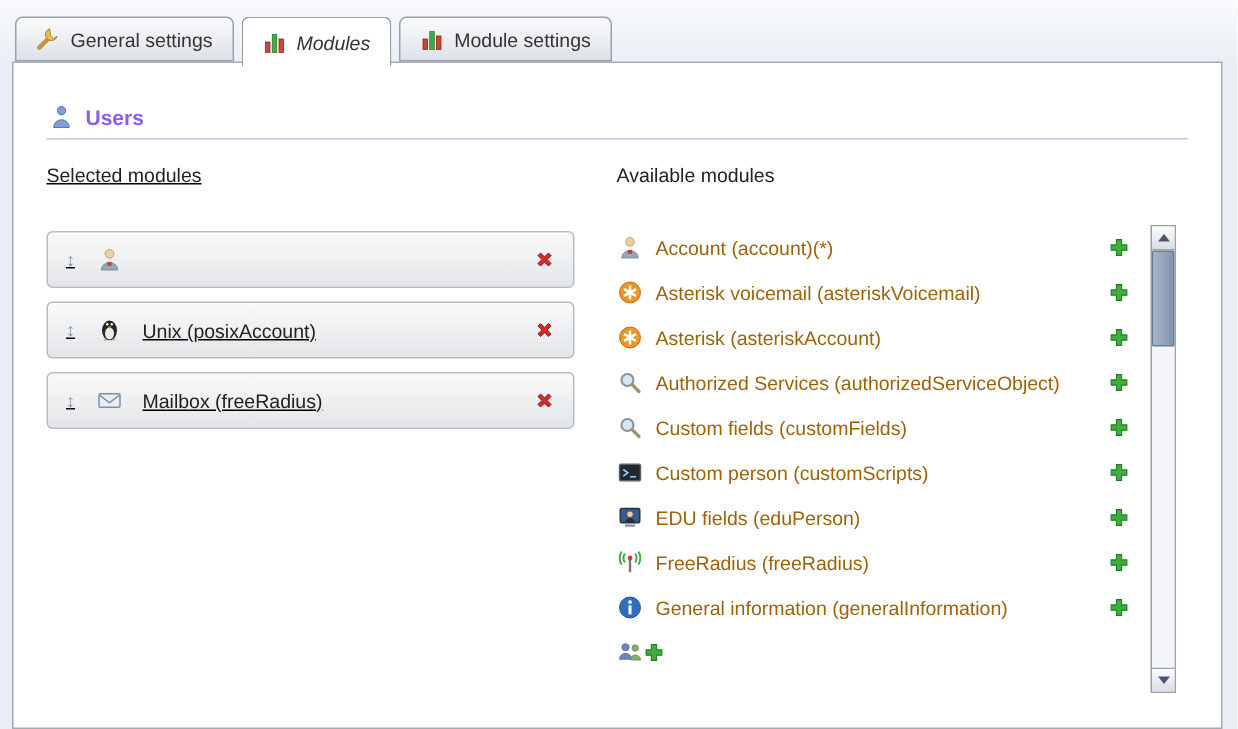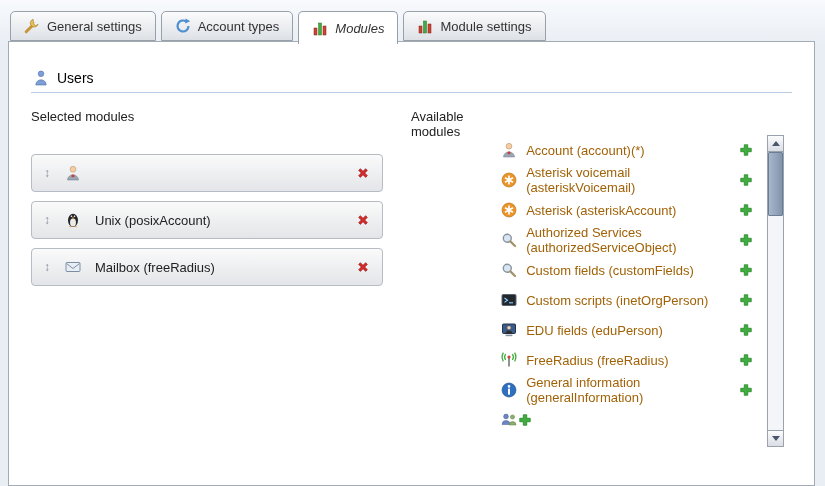--- a/index.html
+++ b/index.html
@@ -15,37 +15,37 @@
          border:1px solid #98a0aa; border-radius:5px 5px 0 0;
          background:linear-gradient(#fbfbfc,#dde1e6); font-size:13px; color:#333; cursor:pointer; }
   .tab.active { background:#fff; height:33px; border-bottom:none; z-index:4;font-style:italic; }
   .tab-ic { display:flex; }
 
   
   .panel { position:absolute; top:41px; left:8px; width:807px; height:445px;
            background:#fff; border:1px solid #a2aab4; }
 
   .section-head { display:flex; align-items:center; gap:8px; margin:28px 0 0 24px; }
-  .section-title { font-size:14px; font-weight:normal; color:#000000; }
+  .section-title { font-size:14px; font-weight:bold; color:#8b5cf6; }
   .rule { margin:6px 22px 0 22px; border:0; border-top:1px solid #b9cbe2; }
 
   .cols { display:flex; margin:16px 0 0 22px; }
   .col-head { font-size:13px; color:#222; }
 
-  .col-left { width:352px; flex:none; }
+  .col-left { width:352px; flex:none;text-decoration:underline; }
   .sel-list { margin-top:30px; }
   .sel-item { display:flex; align-items:center; height:38px; margin-bottom:9px;
               border:1px solid #b5bcc4; border-radius:4px;
               background:linear-gradient(#fafafa,#e3e5e8); padding:0 12px 0 8px; cursor:move; }
   .drag { width:14px; color:#8a94a0; font-size:12px; text-align:center; user-select:none; }
   .sel-item .mod-ic { margin-left:10px; }
   .sel-label { margin-left:13px; font-size:13px; color:#222; }
   .del-btn { margin-left:auto; display:flex; cursor:pointer; }
 
-  .col-right { flex:1; margin-left:28px; display:flex; flex-direction:row; }
+  .col-right { flex:1; margin-left:28px; display:flex; flex-direction:column; }
   .avail-wrap { display:flex; margin-top:26px; }
   .avail-list { flex:1; }
   .avail-row { display:flex; align-items:center; height:30px; }
   .mod-ic { width:18px; display:flex; justify-content:center; }
   .avail-label { margin-left:8px; font-size:13px; color:#a16207; flex:1; }
   .add-btn { display:flex; cursor:pointer; margin-right:10px; }
 
   
   .scrollbar { width:17px; height:312px; flex:none; margin-left:4px; margin-right:30px;
                border:1px solid #9aa2ac; background:#eef1f5; display:flex; flex-direction:column; }
@@ -152,28 +152,20 @@
 <div class="page">
 
   <div class="tabbar">
     <div class="tab">
       <span class="tab-ic">
           <svg class="ic16">
             <use href="#ic-wrench"></use>
           </svg>
         </span>
       <span>General settings</span>
-    </div>
-    <div class="tab">
-      <span class="tab-ic">
-          <svg class="ic16">
-            <use href="#ic-sync"></use>
-          </svg>
-        </span>
-      <span>Account types</span>
     </div>
     <div class="tab active">
       <span class="tab-ic">
           <svg class="ic16">
             <use href="#ic-chart"></use>
           </svg>
         </span>
       <span>Modules</span>
     </div>
     <div class="tab">
@@ -326,21 +318,21 @@
                   </svg>
                 </span>
             </div>
 
             <div class="avail-row">
               <span class="mod-ic">
                   <svg class="ic16">
                     <use href="#ic-terminal"></use>
                   </svg>
                 </span>
-              <span class="avail-label">Custom scripts (inetOrgPerson)</span>
+              <span class="avail-label">Custom person (customScripts)</span>
               <span class="add-btn">
                   <svg class="ic14">
                     <use href="#ic-plus"></use>
                   </svg>
                 </span>
             </div>
 
             <div class="avail-row">
               <span class="mod-ic">
                   <svg class="ic16">

